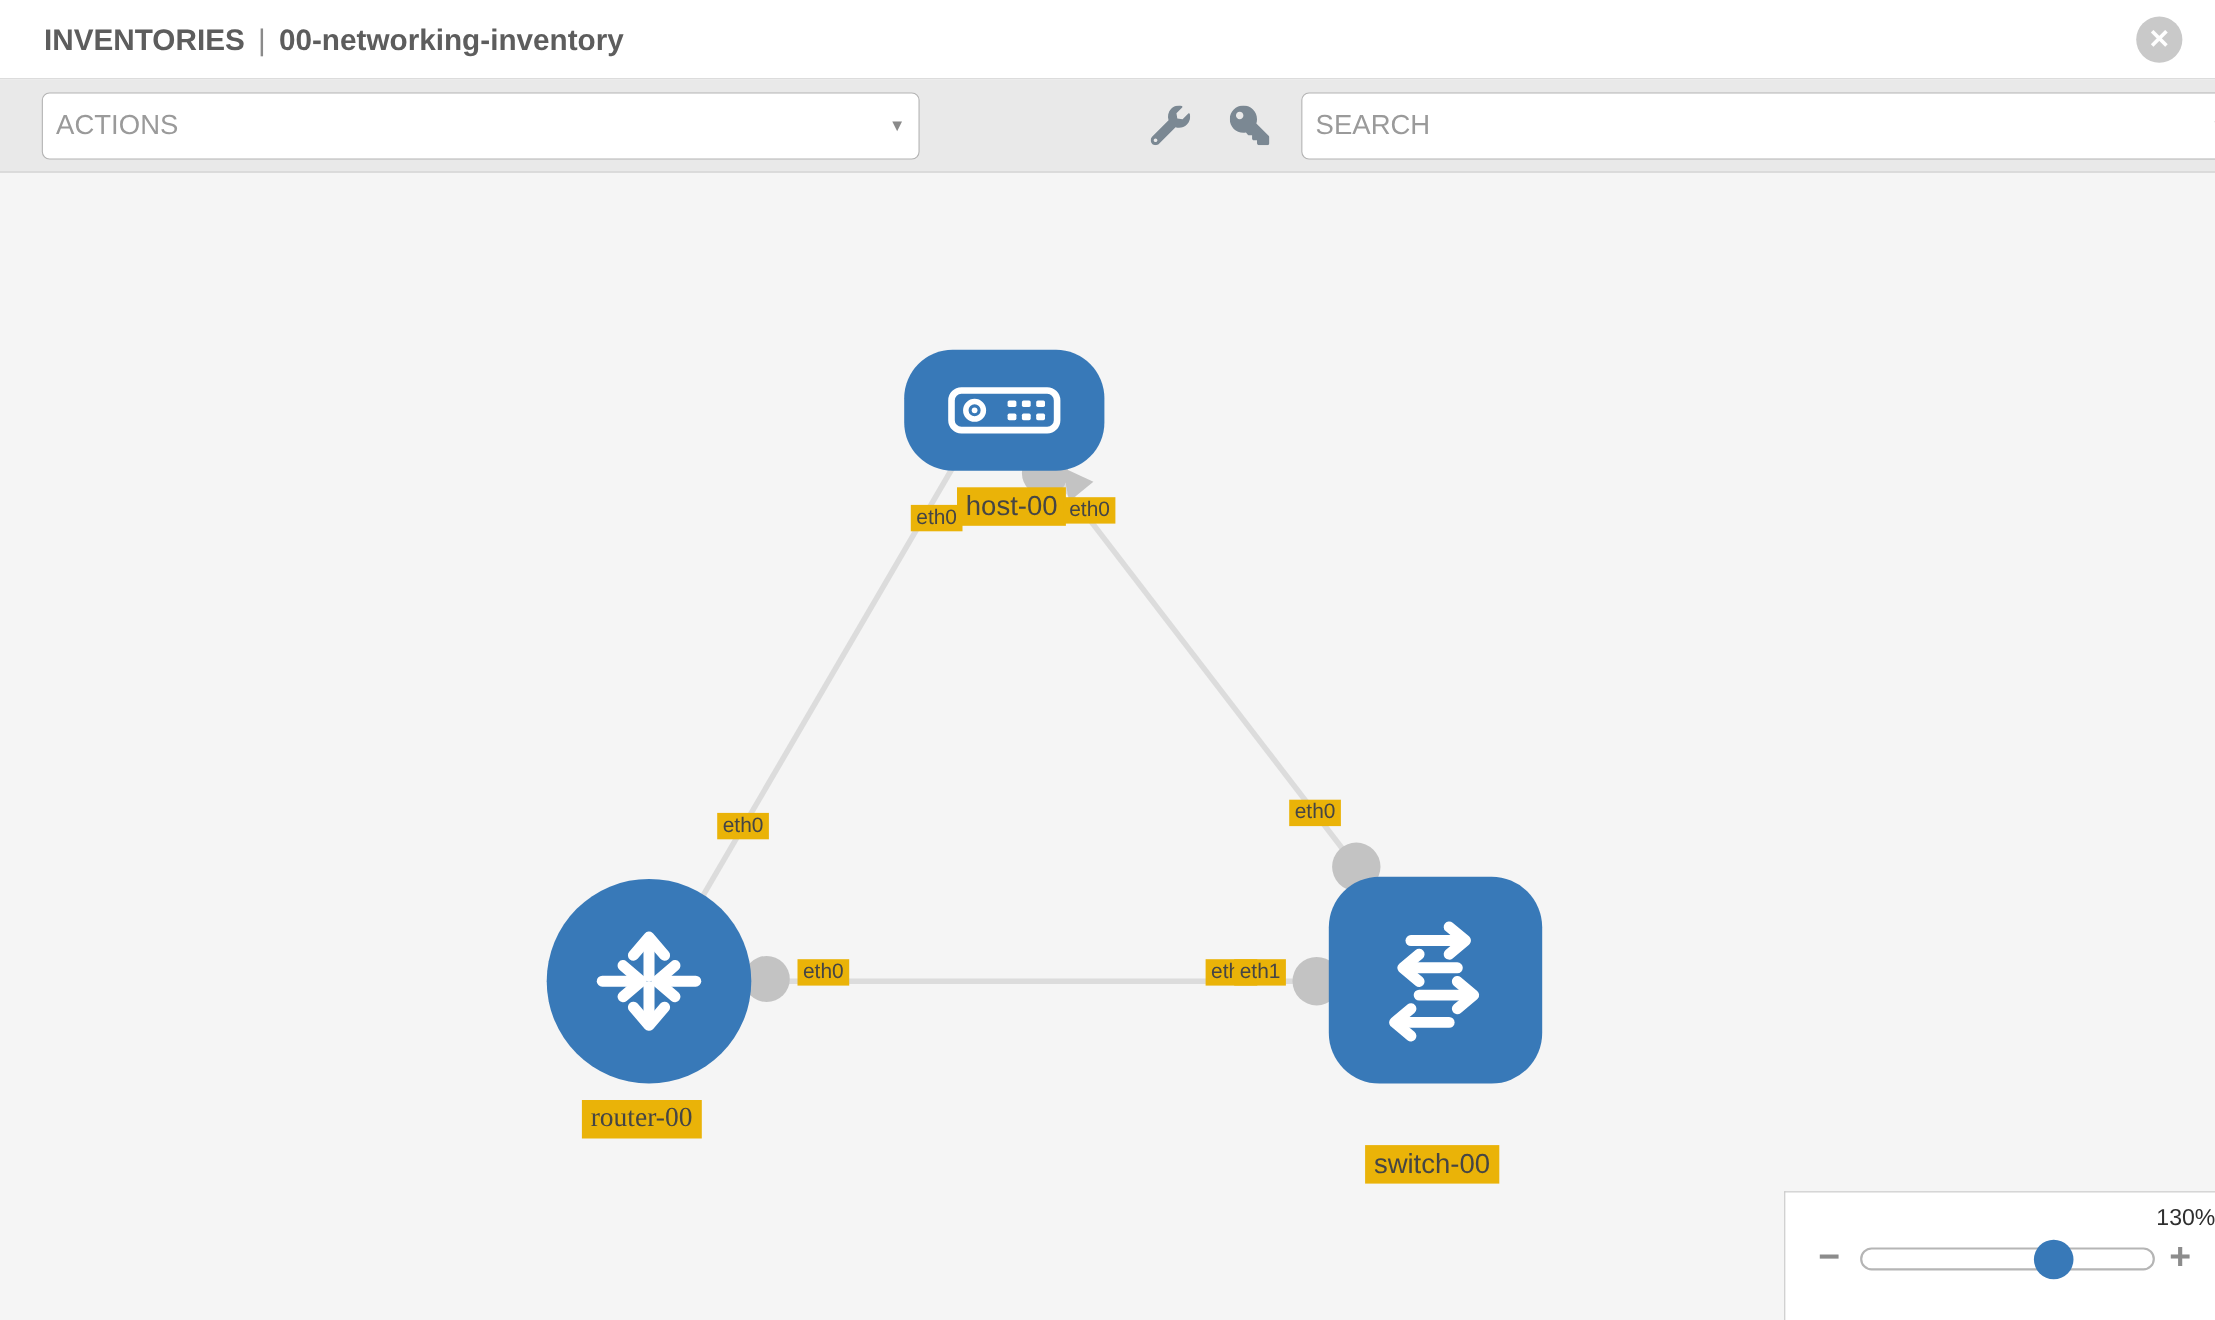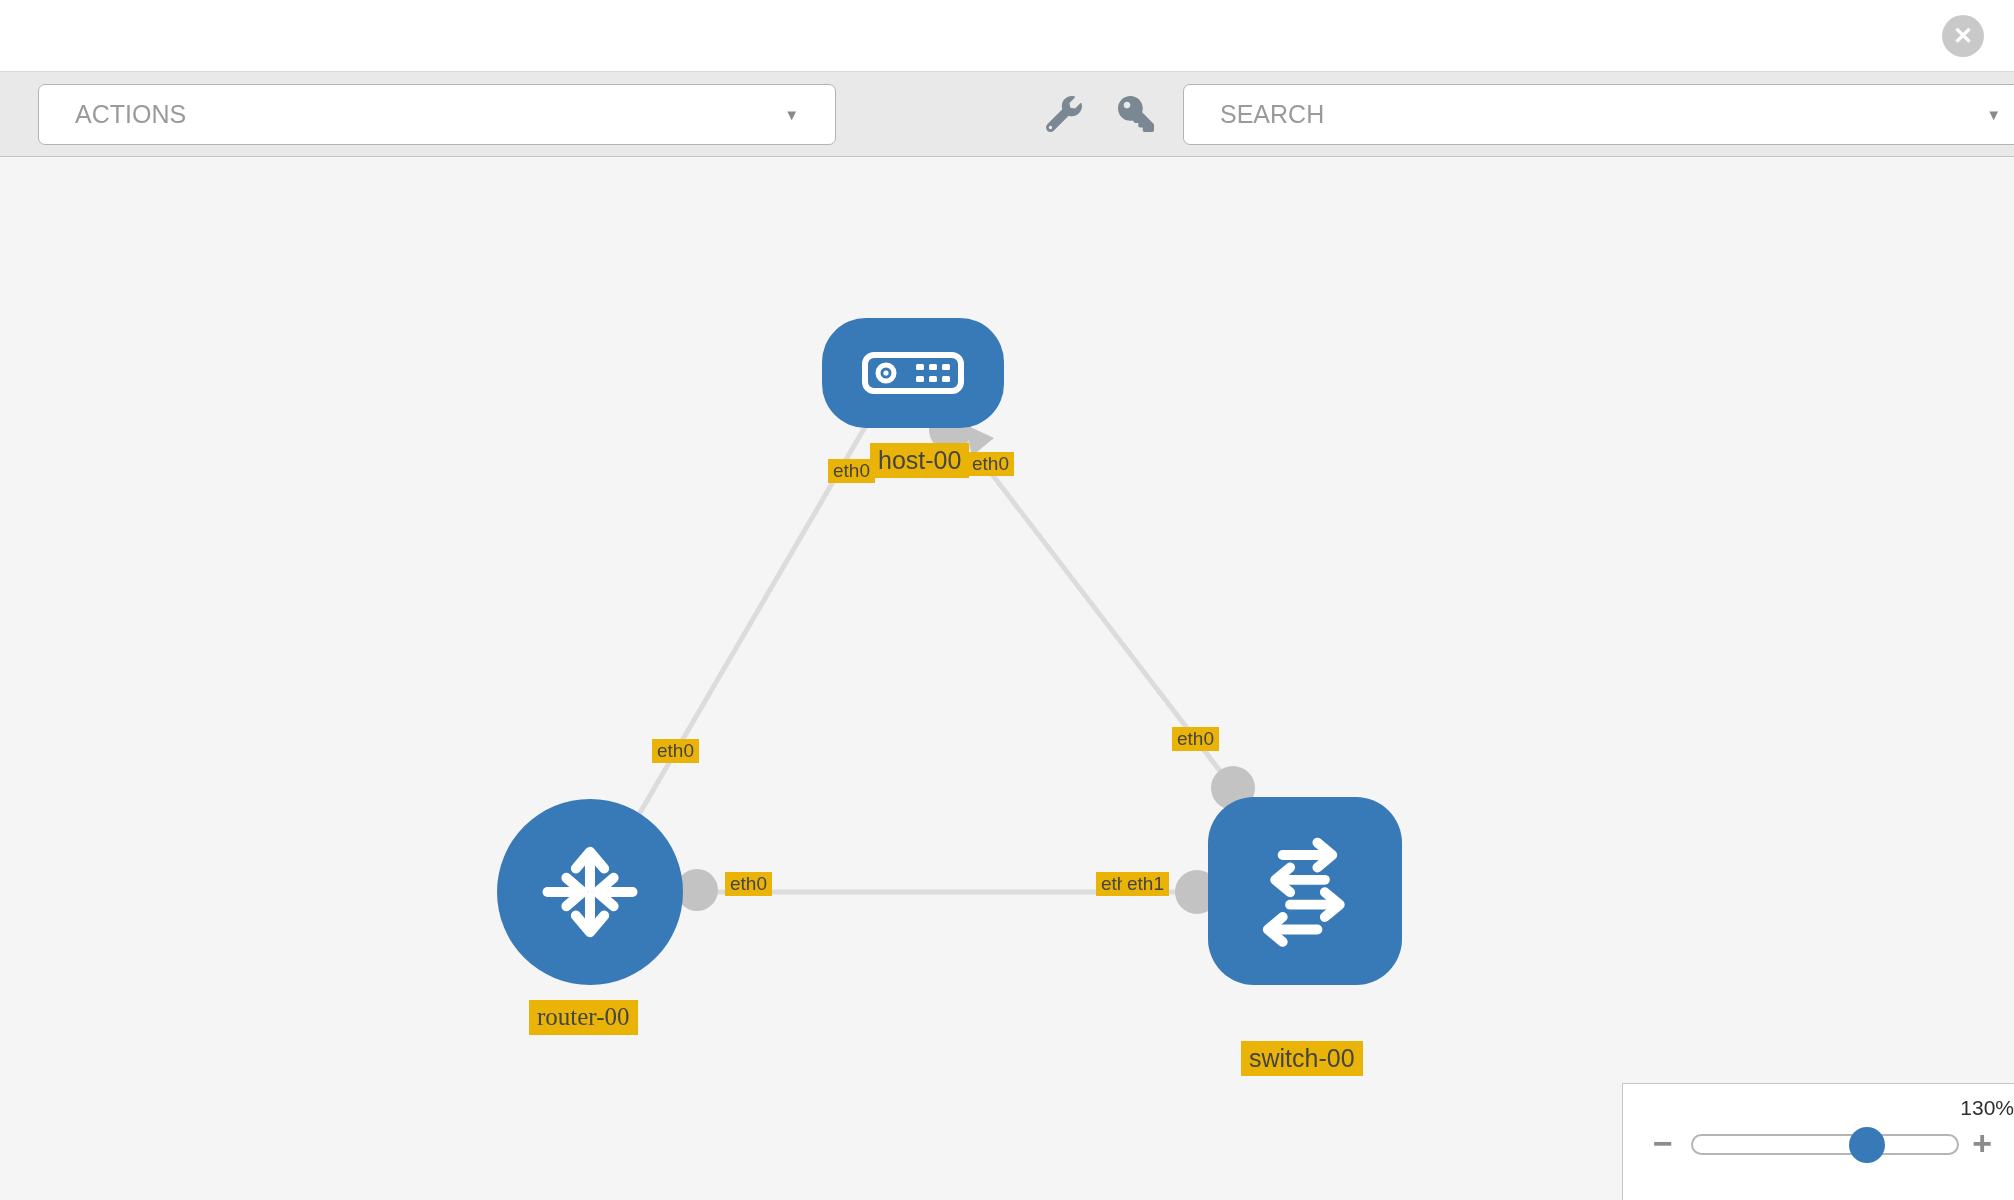--- a/index.html
+++ b/index.html
@@ -15,21 +15,21 @@
   .close-btn { position:absolute; right:30px; top:15px; width:42px; height:42px;
                border-radius:50%; background:#c9c9c9; color:#ffffff; display:flex;
                align-items:center; justify-content:center; font-size:24px; font-weight:700;
                cursor:pointer; }
 
   
   .toolbar { position:relative; width:2014px; height:85px; background:#e9e9e9;
              border-bottom:1px solid #c3c3c3; }
   .select-box { position:absolute; top:12px; height:61px; background:#ffffff;
                 border:1px solid #b3b3b3; border-radius:7px; display:flex;
-                align-items:center; padding:0 36px; font-size:25px; color:#9a9a9a;
+                align-items:center; padding:0 12px; font-size:25px; color:#9a9a9a;
                 justify-content:space-between; cursor:pointer; }
   .select-box .caret { font-size:15px; color:#8a8a8a; }
   #actions-box { left:38px;  width:798px; }
   #search-box  { left:1183px; width:855px; }
   .tool-icon { position:absolute; top:24px; width:36px; height:36px; cursor:pointer; }
   #wrench { left:1046px; }
   #key    { left:1118px; }
 
   
   .canvas { position:relative; width:2014px; height:1043px; background:#f5f5f5; }
@@ -72,20 +72,25 @@
   .zoom-track { position:absolute; left:68px; top:8px; width:268px; height:21px;
                 background:#ffffff; border:2px solid #b5b5b5; border-radius:11px;
                 cursor:pointer; }
   .zoom-handle { position:absolute; left:156px; top:-9px; width:36px; height:36px;
                  border-radius:50%; background:#3879b8; cursor:grab; }
 </style>
 </head>
 <body>
 
 <div class="header">
+  <div class="title">
+    <span>INVENTORIES</span>
+    <span class="divider">|</span>
+    <span>00-networking-inventory</span>
+  </div>
   <div class="close-btn">
     <span>✕</span>
   </div>
 </div>
 
 <div class="toolbar">
   <div class="select-box" id="actions-box">
     <span>ACTIONS</span>
     <span class="caret">▼</span>
   </div>

